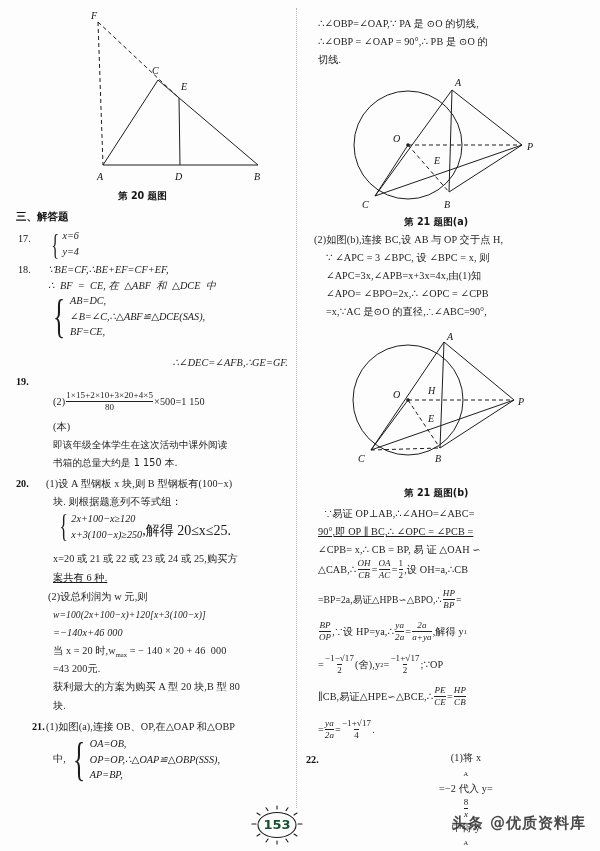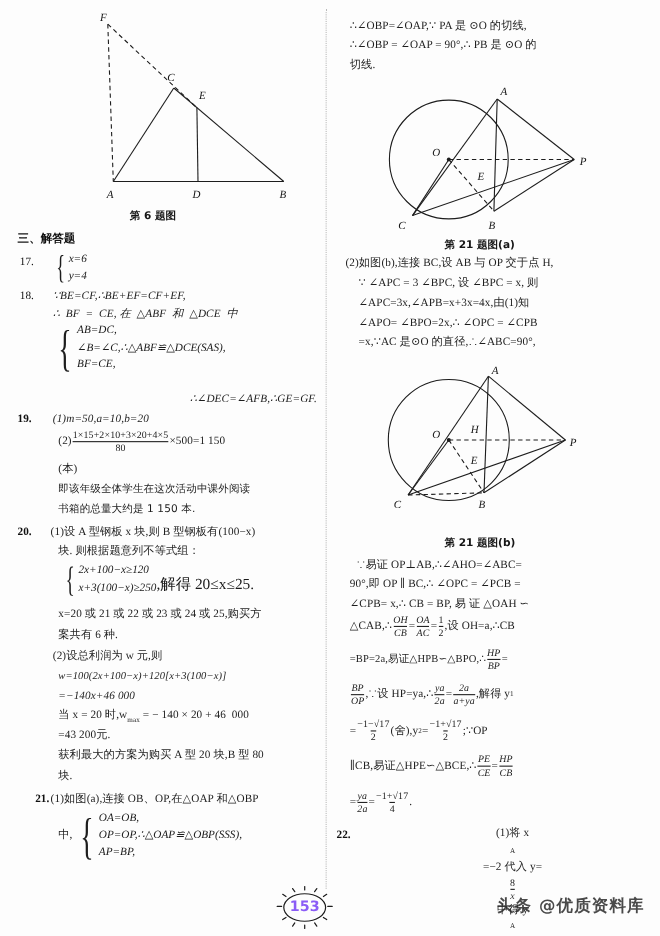--- a/index.html
+++ b/index.html
@@ -93,21 +93,21 @@
   }
   #pagenum {
     position: absolute;
     left: 0; top: 0;
     width: 60px;
     text-align: center;
     line-height: 40px;
     font-family: "DejaVu Sans", "Liberation Sans", sans-serif;
     font-size: 13px;
     font-weight: bold;
-    color: #8b5cf6;
+    color: #14532d;
   }
   #watermark {
     position: absolute;
     right: 14px;
     top: 814px;
     font-family: "DejaVu Sans", "Liberation Sans", sans-serif;
     font-size: 15px;
     font-weight: bold;
     color: #2b2b2b;
     letter-spacing: 1px;
@@ -166,21 +166,21 @@
         <line x1="40" y1="14" x2="45" y2="157" stroke="#1d1d1d" stroke-width="1" stroke-dasharray="4,3"></line>
         <line x1="40" y1="14" x2="121" y2="90" stroke="#1d1d1d" stroke-width="1" stroke-dasharray="4,3"></line>
         <text class="lbl" x="33" y="11">F</text>
         <text class="lbl" x="94" y="66">C</text>
         <text class="lbl" x="123" y="82">E</text>
         <text class="lbl" x="39" y="172">A</text>
         <text class="lbl" x="117" y="172">D</text>
         <text class="lbl" x="196" y="172">B</text>
       </svg>
     </div>
-    <div class="caption" style="left:110px; top:190px;">第 6 题图</div>
+    <div class="caption" style="left:110px; top:190px;">第 20 题图</div>
 
     <div class="section-head" style="left:8px; top:210px;">三、解答题</div>
 
     <div class="num light" style="left:10px; top:231px;">17.</div>
     <div class="brace-row" style="left:40px; top:228px;">
       <span class="brace">{</span>
       <span class="brace-lines ital">x=6
 y=4</span>
     </div>
 
@@ -189,21 +189,20 @@
     <div class="blk ital" style="left:40px; top:262px; width:240px;">∵BE=CF,∴BE+EF=CF+EF,</div>
     <div class="brace-row" style="left:40px; top:293px;">
       <span class="brace" style="font-size:46px;">{</span>
       <span class="brace-lines ital">AB=DC,
 ∠B=∠C,∴△ABF≌△DCE(SAS),
 BF=CE,</span>
     </div>
     <div class="blk ital" style="left:40px; top:355px; width:240px;text-align:right;">∴∠DEC=∠AFB,∴GE=GF.</div>
 
     <div class="num" style="left:8px; top:374px;">19.</div>
-    <div class="blk ital" style="left:40px; top:374px; width:240px;">(1)m=50,a=10,b=20</div>
 
     <div class="blk" style="left:45px; top:390px; width:245px; display:flex; align-items:center;">
       <span>(2)</span>
       <span class="frac">
         <span class="nmr">1×15+2×10+3×20+4×5</span>
         <span class="den" style="width:100%; text-align:center;">80</span>
       </span>
       <span>×500=1 150</span>
     </div>
 
@@ -216,21 +215,21 @@
     <div class="blk" style="left:45px; top:494px; width:243px;">块. 则根据题意列不等式组：</div>
 
     <div class="brace-row" style="left:48px; top:511px;">
       <span class="brace" style="font-size:32px;">{</span>
       <span class="brace-lines ital">2x+100−x≥120
 x+3(100−x)≥250</span>
       <span style="font-size:14px; align-self:flex-end; padding-bottom:2px;">,解得 20≤x≤25.</span>
     </div>
 
     <div class="blk" style="left:45px; top:551px; width:245px;">x=20 或 21 或 22 或 23 或 24 或 25,购买方</div>
-    <div class="blk" style="left:45px; top:570px; width:245px;">案共有 6 种.</div>
+    <div class="blk" style="left:45px; top:570px; width:245px;text-decoration:underline;">案共有 6 种.</div>
     <div class="blk" style="left:40px; top:589px; width:245px;">(2)设总利润为 w 元,则</div>
     <div class="blk ital" style="left:45px; top:607px; width:248px; font-size:9.6px;">w=100(2x+100−x)+120[x+3(100−x)]</div>
     <div class="blk ital" style="left:45px; top:625px; width:245px;">=−140x+46 000</div>
 
     <div class="blk" style="left:45px; top:643px; width:248px;"><span>当 x = 20 时,w</span><sub style="font-size:6.5px;">max</sub><span> = − 140 × 20 + 46  000</span></div>
 
     <div class="blk" style="left:45px; top:661px; width:245px;">=43 200元.</div>
     <div class="blk" style="left:45px; top:679px; width:248px;">获利最大的方案为购买 A 型 20 块,B 型 80</div>
     <div class="blk" style="left:45px; top:698px; width:245px;">块.</div>
 
@@ -300,21 +299,21 @@
         <text class="lbl" x="102" y="64">H</text>
         <text class="lbl" x="102" y="92">E</text>
         <text class="lbl" x="192" y="75">P</text>
         <text class="lbl" x="32" y="132">C</text>
         <text class="lbl" x="109" y="132">B</text>
       </svg>
     </div>
     <div class="caption" style="left:98px; top:487px;">第 21 题图(b)</div>
 
     <div class="blk" style="left:18px; top:506px; width:270px;">∵易证 OP⊥AB,∴∠AHO=∠ABC=</div>
-    <div class="blk" style="left:12px; top:524px; width:276px;">90°,即 OP ∥ BC,∴ ∠OPC = ∠PCB =</div>
+    <div class="blk" style="left:12px; top:524px; width:276px;text-decoration:underline;">90°,即 OP ∥ BC,∴ ∠OPC = ∠PCB =</div>
     <div class="blk" style="left:12px; top:542px; width:276px;">∠CPB= x,∴ CB = BP, 易 证 △OAH ∽</div>
 
     <div class="blk" style="left:12px; top:558px; width:280px; display:flex; align-items:center;">
       <span>△CAB,∴</span>
       <span class="frac">
         <span class="nmr ital">OH</span>
         <span class="den ital">CB</span>
       </span>
       <span>=</span>
       <span class="frac">

